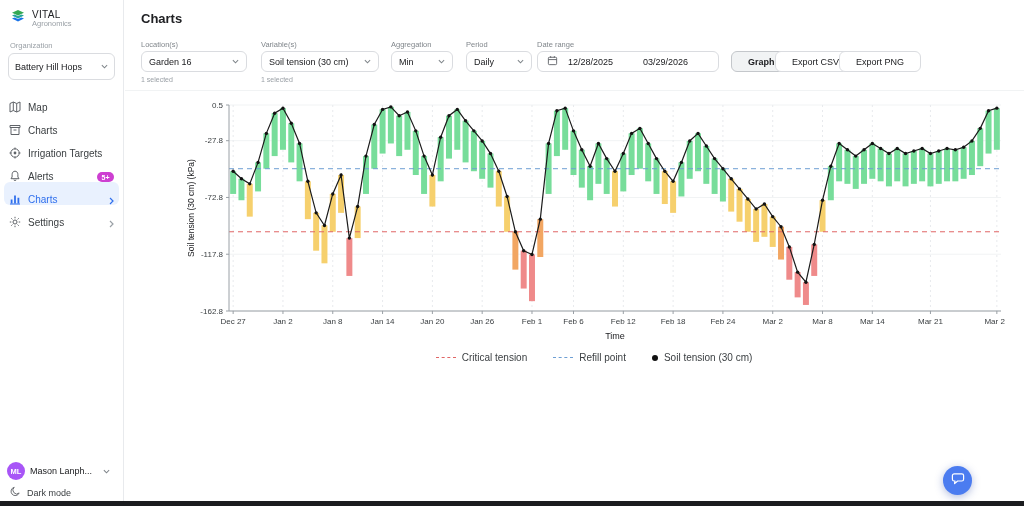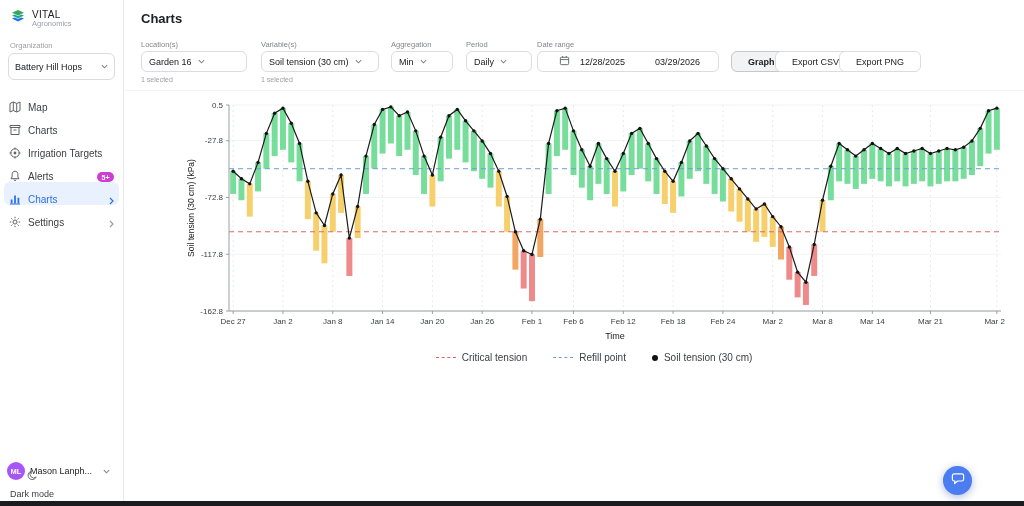--- a/index.html
+++ b/index.html
@@ -17,31 +17,31 @@
   .menu-row { display:flex; align-items:flex-end; gap:7px; height:23px; padding:0 9px; font-size:10px; color:#3c4043; cursor:pointer; }
   .menu-row .mi { flex:0 0 auto; display:flex; color:#5f6368; }
   .menu-row.active { background:#e9f1fe; color:#2f6fed; border-radius:6px; margin:0 4px; padding:0 5px; }
   .menu-row.active .mi { color:#2f6fed; }
   .badge { margin-left:auto; background:#cd3fd1; color:#fff; font-size:7px; font-weight:bold; border-radius:999px; padding:1.5px 4.5px; }
   .chev-r { margin-left:auto; color:#9aa0a6; display:flex; }
   .menu-row.active .chev-r { color:#2f6fed; }
   .user-row { position:absolute; bottom:26px; left:7px; right:3px; display:flex; align-items:center; gap:5px; cursor:pointer; }
   .avatar { width:18px; height:18px; border-radius:50%; background:#a855f7; color:#fff; font-size:7.5px; font-weight:bold; display:flex; align-items:center; justify-content:center; flex:0 0 auto; }
   .user-name { font-size:9px; color:#202124; white-space:nowrap; overflow:hidden; }
-  .dark-row { position:absolute; bottom:7px; left:10px; display:flex; align-items:center; gap:6px; font-size:9px; color:#3c4043; cursor:pointer;flex-direction:column; }
+  .dark-row { position:absolute; bottom:7px; left:10px; display:flex; align-items:center; gap:6px; font-size:9px; color:#3c4043; cursor:pointer; }
   .bottom-strip { position:absolute; left:0; bottom:0; width:1024px; height:5px; background:#1b1c1f; z-index:30; }
 
   
   .main { position:absolute; left:125px; top:0; right:0; bottom:0; background:#fff; }
   .page-title { position:absolute; left:16px; top:11px; font-size:13px; font-weight:bold; }
   .flabel { position:absolute; top:40px; font-size:7.5px; color:#80868b; }
-  .fctrl  { position:absolute; top:51px; height:21px; border:1px solid #dadce0; border-radius:6px; background:#fff; display:flex; align-items:center; justify-content:flex-start; padding:0 7px; font-size:9px; cursor:pointer; }
+  .fctrl  { position:absolute; top:51px; height:21px; border:1px solid #dadce0; border-radius:6px; background:#fff; display:flex; align-items:center; justify-content:space-between; padding:0 7px; font-size:9px; cursor:pointer; }
   .fhint  { position:absolute; top:76px; font-size:7px; color:#9aa0a6; }
   .chevd { color:#80868b; display:flex; margin-left:6px; }
-  .daterange { position:absolute; top:51px; height:21px; border:1px solid #dadce0; border-radius:6px; display:flex; align-items:center; gap:10px; padding:0 21px; font-size:9px; cursor:pointer; background:#fff; }
+  .daterange { position:absolute; top:51px; height:21px; border:1px solid #dadce0; border-radius:6px; display:flex; align-items:center; gap:10px; padding:0 9px; font-size:9px; cursor:pointer; background:#fff; }
   .dr-end { margin-left:20px; }
   .btn { position:absolute; top:51px; height:21px; border:1px solid #dadce0; border-radius:6px; background:#fff; font-size:9px; display:flex; align-items:center; justify-content:center; padding:0 16px; cursor:pointer; color:#202124; }
   .btn.primary { background:#f1f3f4; border-color:#c4c7cb; font-weight:bold; }
   .filters-divider { position:absolute; left:0; right:0; top:90px; border-top:1px solid #f1f3f4; }
 
   
   #chart-svg { position:absolute; left:58px; top:95px; }
   .legend { position:absolute; left:58px; top:352px; width:822px; display:flex; justify-content:center; gap:26px; align-items:center; }
   .legend-item { display:flex; align-items:center; gap:6px; font-size:10px; color:#3c4043; cursor:pointer; }
   .dash { width:20px; border-top:1.6px dashed #e06666; height:0; }

